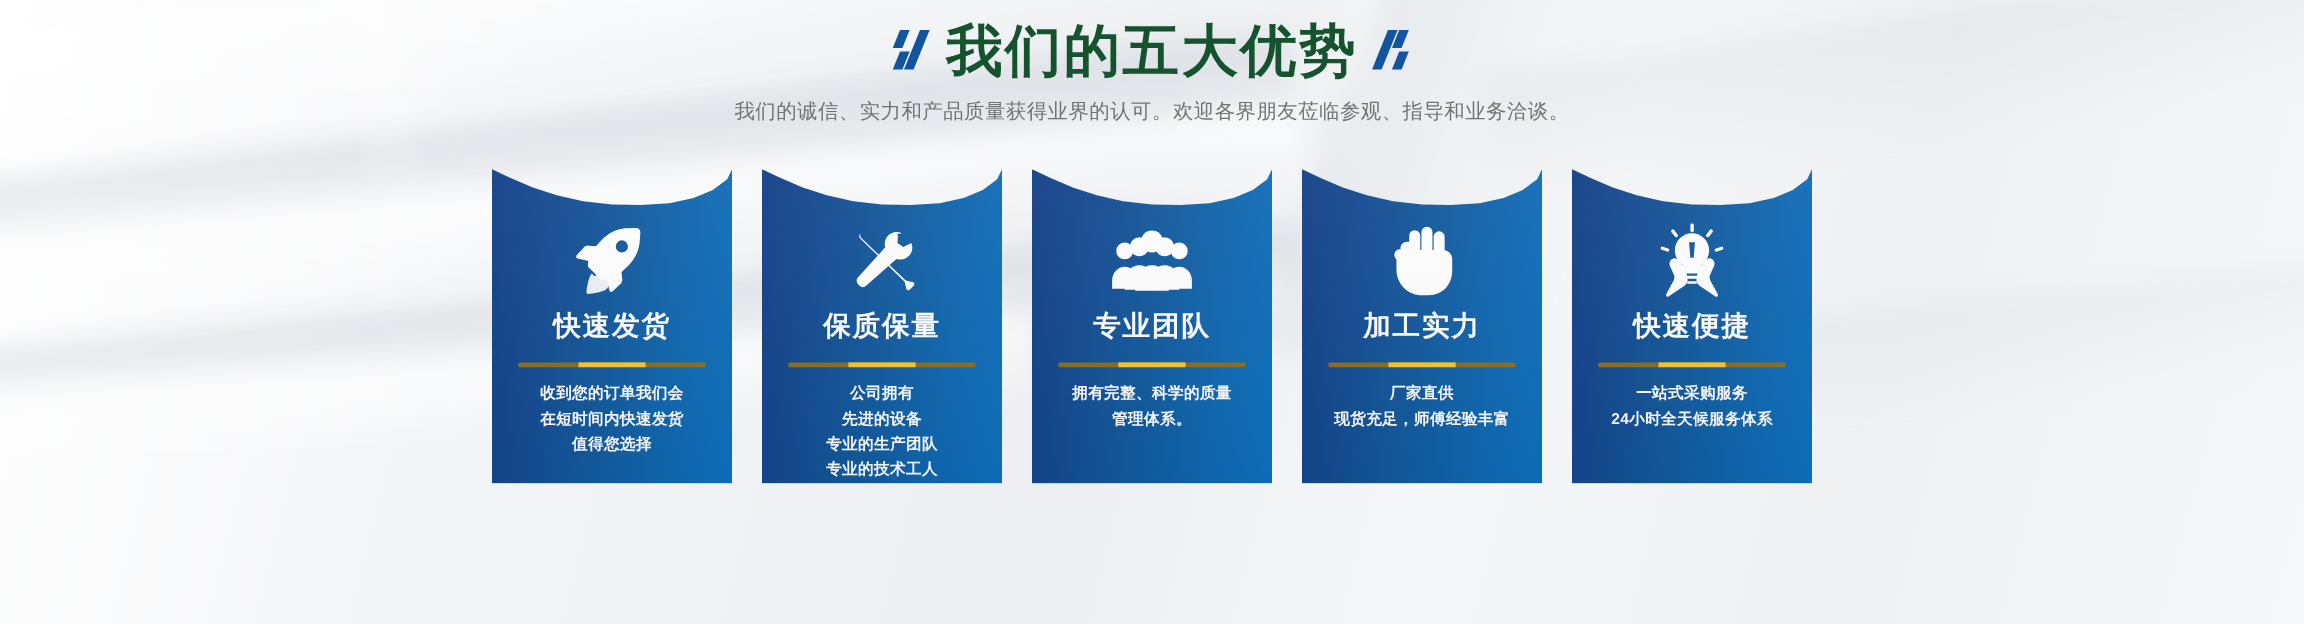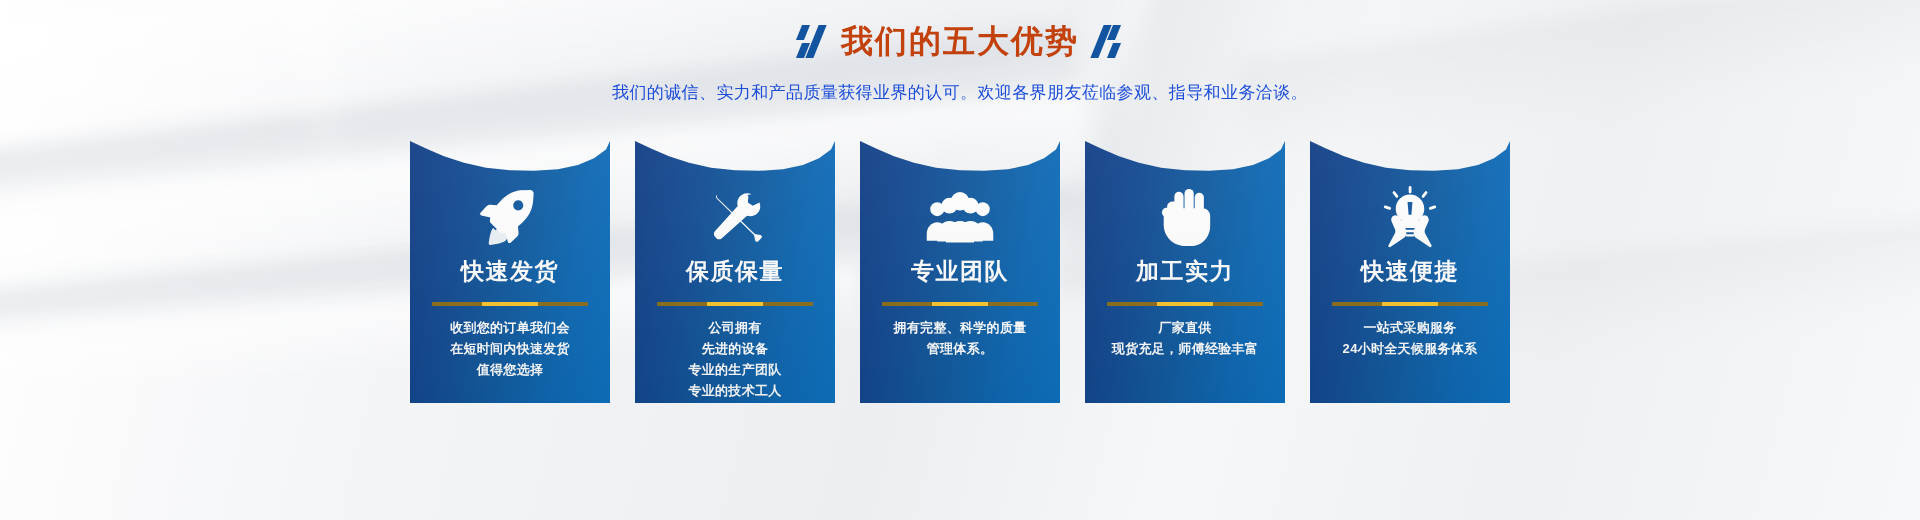--- a/index.html
+++ b/index.html
@@ -61,24 +61,24 @@
     z-index: 4;
   }
   .title-row {
     display: flex;
     align-items: center;
     justify-content: center;
     gap: 18px;
     height: 54px;
   }
   .title-text {
-    font-size: 32px;
+    font-size: 47px;
     font-weight: bold;
     letter-spacing: 2px;
-    color: #c2410c;
+    color: #14532d;
     line-height: 1;
     white-space: nowrap;
   }
   .slash-mark {
     position: relative;
     width: 26px;
     height: 34px;
     flex: none;
   }
   .slash-mark i {
@@ -92,21 +92,21 @@
   .slash-mark i.a { left: 2px;  top: 1px; }
   .slash-mark i.b { left: 2px;  top: 19px; }
   .slash-mark i.c { left: 15px; top: 1px; height: 33px; }
   .slash-mark.right i.c { left: 0px; }
   .slash-mark.right i.a { left: 13px; }
   .slash-mark.right i.b { left: 13px; }
 
   .subtitle {
     margin-top: 13px;
     font-size: 17px;
-    color: #1d4ed8;
+    color: #737373;
     letter-spacing: .4px;
     white-space: nowrap;
   }
 
   
   .cards {
     position: absolute;
     left: 0;
     right: 0;
     top: 141px;

